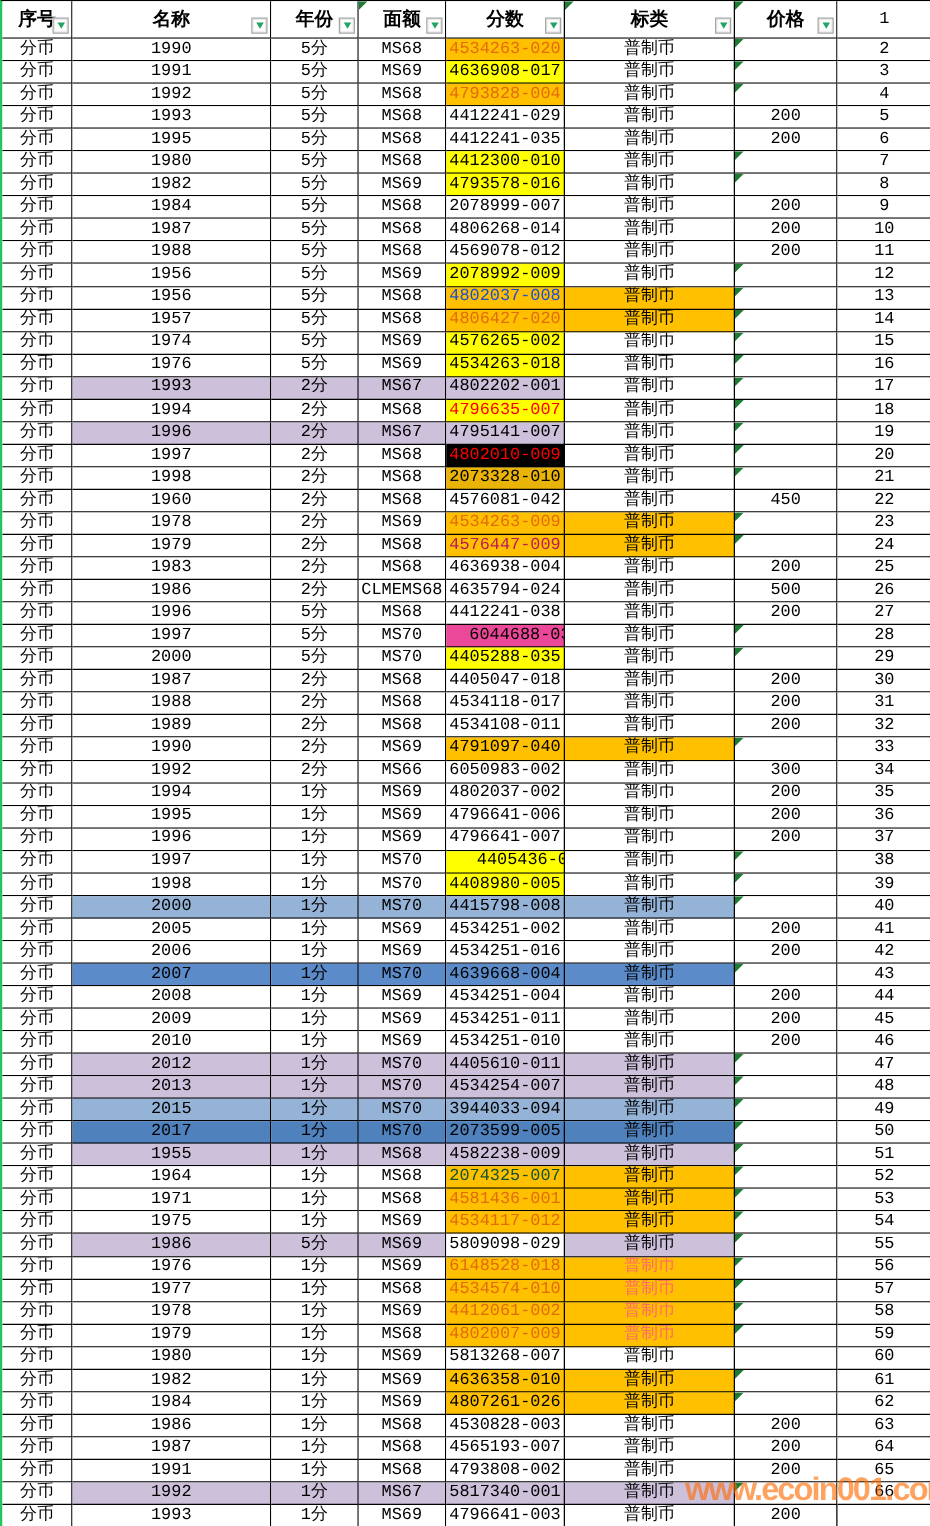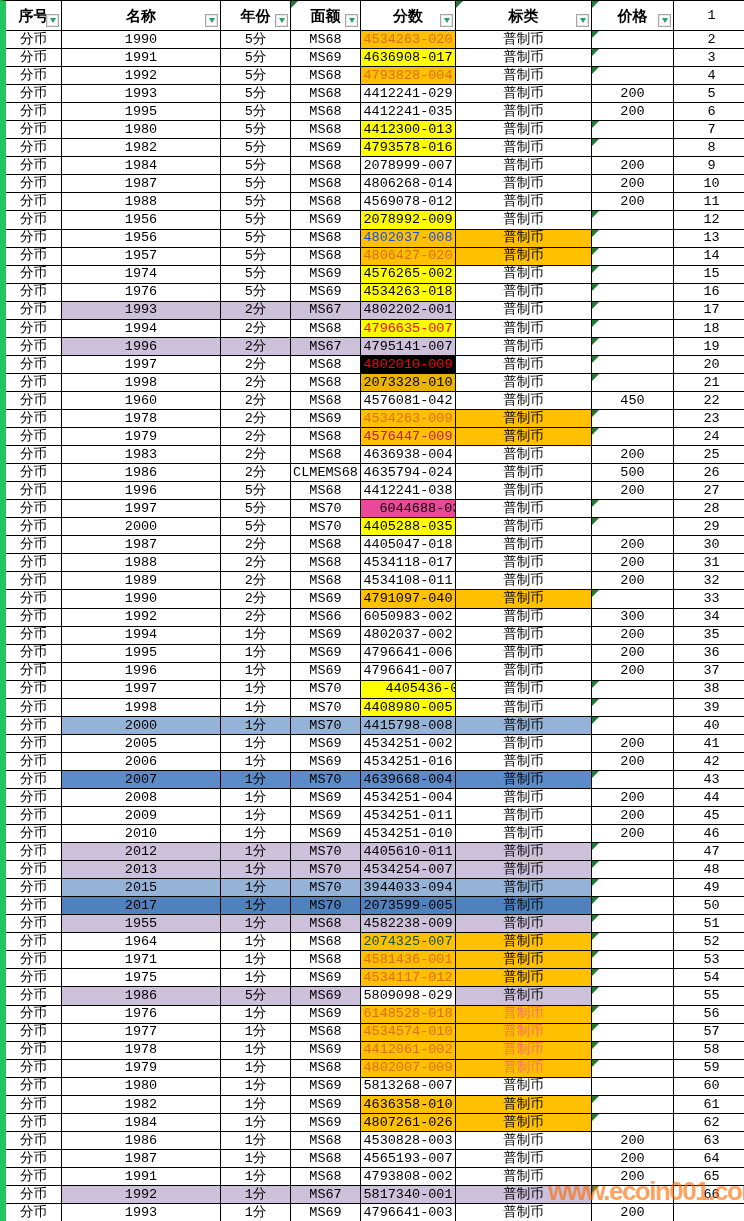--- a/index.html
+++ b/index.html
@@ -2,21 +2,21 @@
 <html><head>
 <meta charset="utf-8">
 <style>
   html,body{margin:0;padding:0;background:#ffffff;}
   body{width:744px;height:1221px;overflow:hidden;position:relative;
        font-family:"Liberation Mono","DejaVu Sans Mono",monospace;}
   #grid{display:grid;
         grid-template-columns:56px 159px 70px 70px 95px 136px 82px 76px;
         grid-template-rows:30px repeat(66,18.05px);
         width:744px;box-sizing:border-box;
-        border-top:1px solid #000;border-left:6px solid #22c55e;}
+        border-top:1px solid #000;border-left:2px solid #22c55e;}
   .cell{position:relative;box-sizing:border-box;overflow:hidden;
         border-right:1px solid #000;border-bottom:1px solid #000;
         display:flex;align-items:center;justify-content:center;
         font-size:13.5px;line-height:1;color:#000;background:#fff;
         white-space:nowrap;}
   .header{font-family:"Liberation Sans",sans-serif;font-weight:bold;font-size:15px;}
   .hlabel{pointer-events:none;}
   .filterbtn{position:absolute;right:2px;bottom:3px;width:13px;height:13px;
         background:#fefefe;border:1px solid #a6a6a6;box-sizing:border-box;
         display:flex;align-items:center;justify-content:center;
@@ -123,21 +123,21 @@
     <div class="cell">5分</div>
     <div class="cell">MS68</div>
     <div class="cell">4412241-035</div>
     <div class="cell">普制币</div>
     <div class="cell">200</div>
     <div class="cell">6</div>
     <div class="cell">分币</div>
     <div class="cell">1980</div>
     <div class="cell">5分</div>
     <div class="cell">MS68</div>
-    <div class="cell" style="background: rgb(255, 255, 0);">4412300-013</div>
+    <div class="cell" style="background: rgb(255, 255, 0);">4412300-010</div>
     <div class="cell">普制币</div>
     <div class="cell">
       <div class="corner"></div>
     </div>
     <div class="cell">7</div>
     <div class="cell">分币</div>
     <div class="cell">1982</div>
     <div class="cell">5分</div>
     <div class="cell">MS69</div>
     <div class="cell" style="background: rgb(255, 255, 0);">4793578-016</div>

